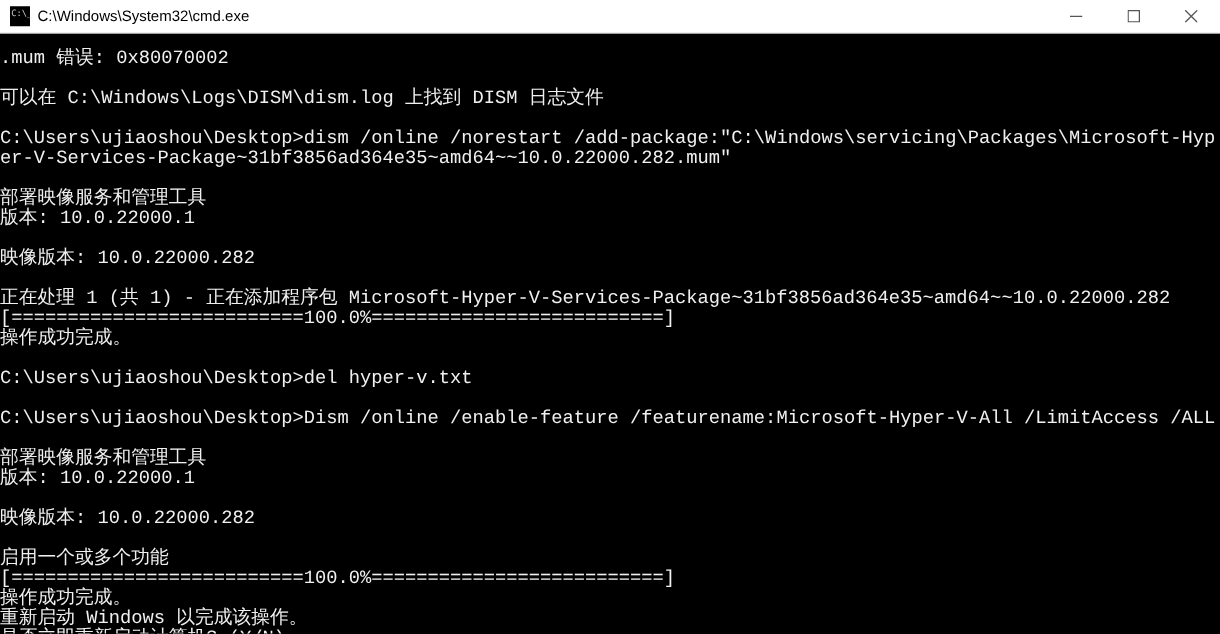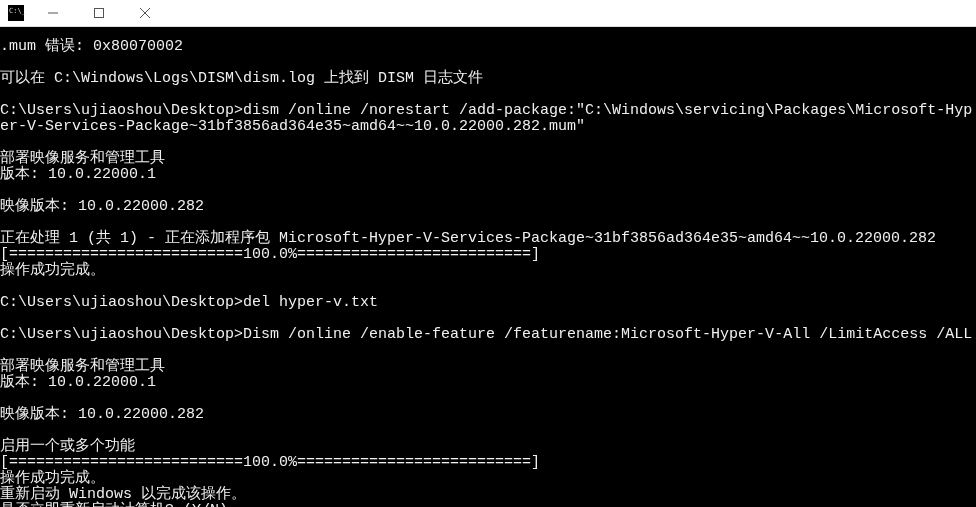--- a/index.html
+++ b/index.html
@@ -74,20 +74,21 @@
     background: #f0f0f0;
     vertical-align: bottom;
     margin-bottom: 1px;
   }
 </style>
 </head>
 <body>
 
 <div class="titlebar">
   <div class="titlebar-icon"></div>
+  <div class="titlebar-title">C:\Windows\System32\cmd.exe</div>
   <div class="win-controls">
     <div class="win-btn">
       <svg viewBox="0 0 10 10">
           <line x1="0" y1="5" x2="10" y2="5" stroke="currentColor" stroke-width="1"></line>
         </svg>
     </div>
     <div class="win-btn">
       <svg viewBox="0 0 10 10">
           <rect x="0.5" y="0.5" width="9" height="9" fill="none" stroke="currentColor" stroke-width="1"></rect>
         </svg>

